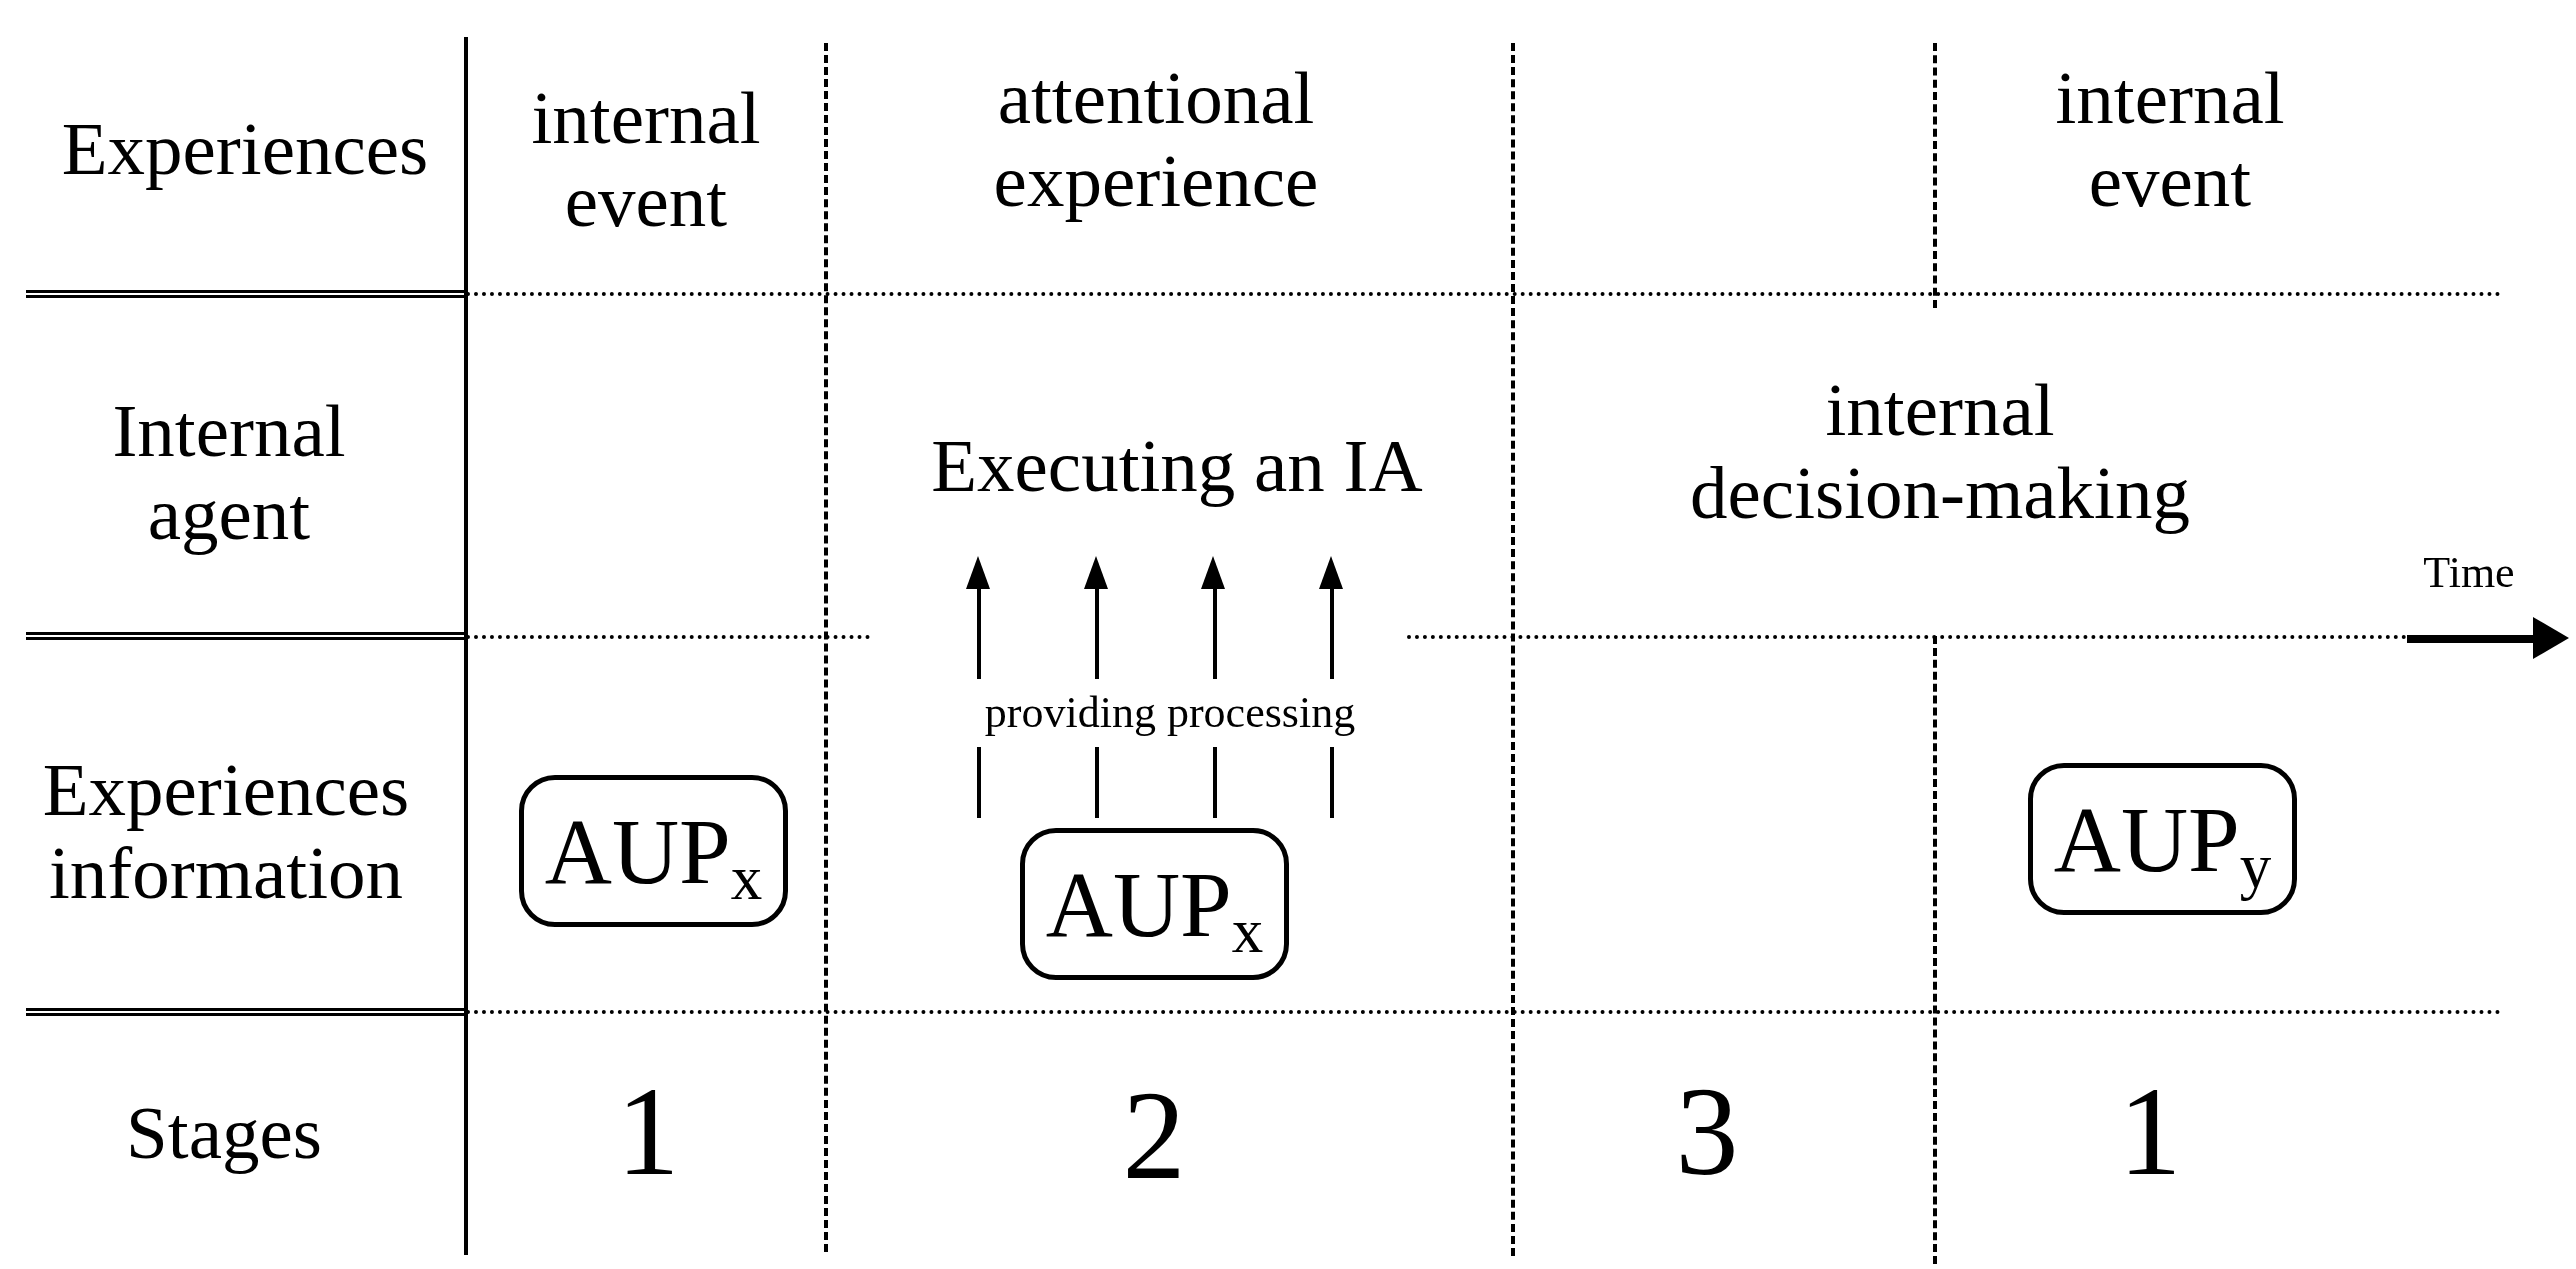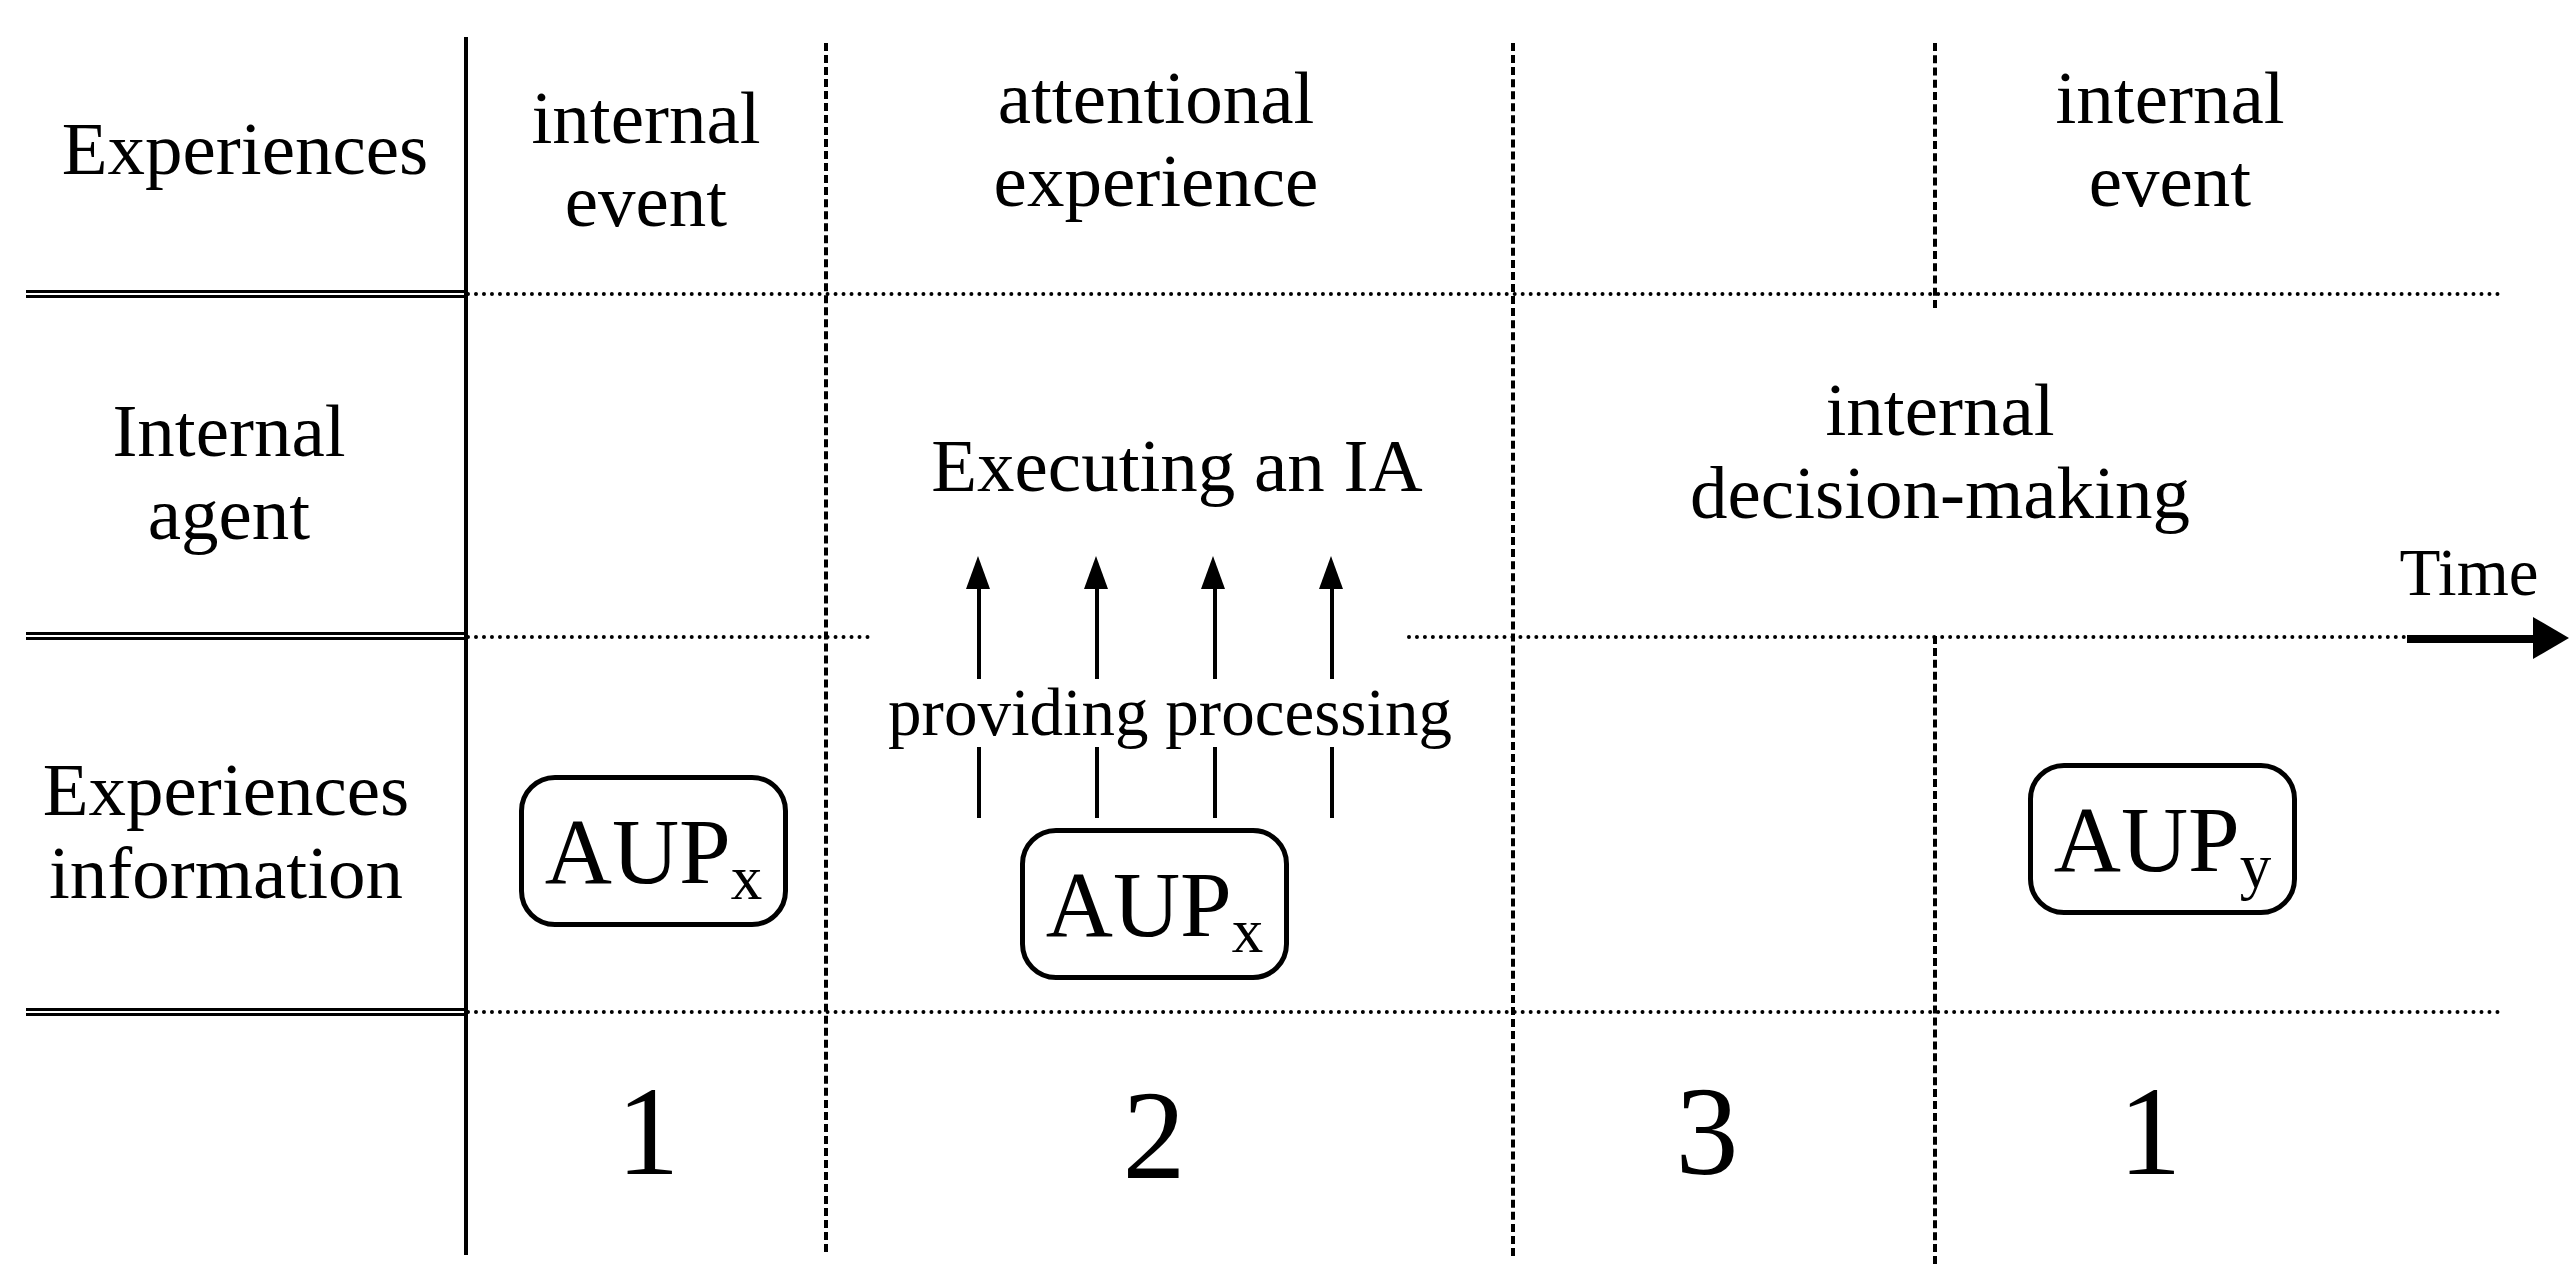--- a/index.html
+++ b/index.html
@@ -8,21 +8,21 @@
     width: 2576px;
     height: 1269px;
     background: #ffffff;
     color: #000000;
     font-family: "Liberation Serif", "DejaVu Serif", serif;
     overflow: hidden;
   }
   .abs { position: absolute; }
   .center { transform: translate(-50%, -50%); text-align: center; }
   .label { font-size: 75px; line-height: 83px; white-space: nowrap; }
-  .small { font-size: 67px; line-height: 75px; white-space: nowrap; }
+  .small { font-size: 44px; line-height: 75px; white-space: nowrap; }
   .stage { font-size: 126px; line-height: 126px; white-space: nowrap; }
 
   .vline-solid  { width: 4px; background: #000; }
   .vline-dashed { width: 0; border-left: 4px dashed #000; }
   .hline-dotted { height: 0; border-top: 4px dotted #000; }
   .hline-double { height: 0; border-top: 8px double #000; }
 
   .aup-box {
     width: 259px; height: 142px;
     border: 5.5px solid #000;
@@ -74,20 +74,23 @@
   <div class="abs center label" style="left:245px; top:148px;">
     <div>Experiences</div>
   </div>
   <div class="abs center label" style="left:229px; top:472px;">
     <div>Internal</div>
     <div>agent</div>
   </div>
   <div class="abs center label" style="left:226px; top:831px;">
     <div>Experiences</div>
     <div>information</div>
+  </div>
+  <div class="abs center label" style="left:224px; top:1132px;">
+    <div>Stages</div>
   </div>
 
   <div class="abs center label" style="left:646px; top:159px;">
     <div>internal</div>
     <div>event</div>
   </div>
   <div class="abs center label" style="left:1156px; top:139px;">
     <div>attentional</div>
     <div>experience</div>
   </div>

